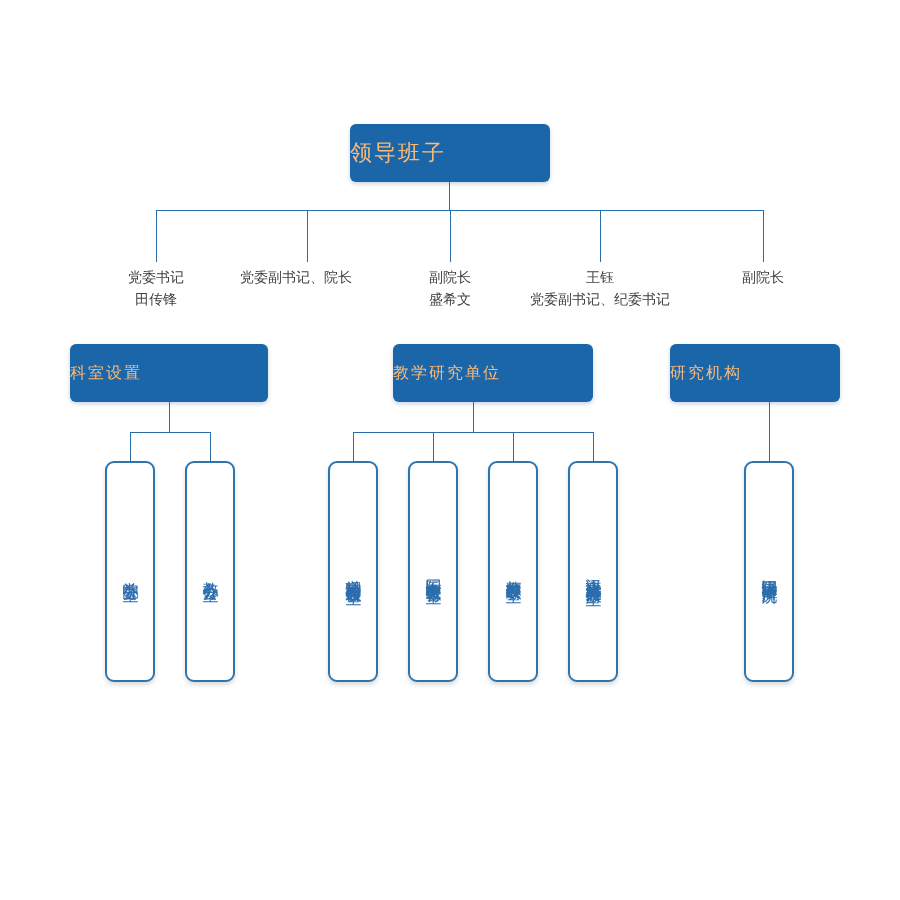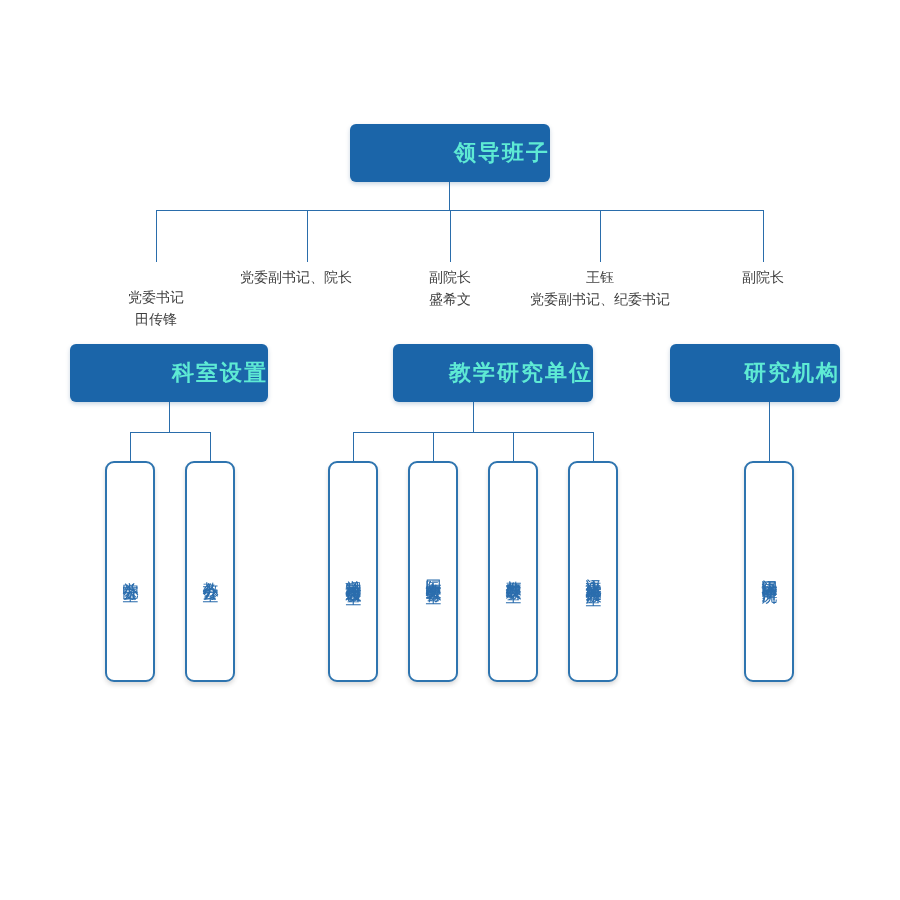--- a/index.html
+++ b/index.html
@@ -5,42 +5,42 @@
   html,body{margin:0;padding:0;}
   body{
     width:900px;height:900px;background:#ffffff;position:relative;
     font-family:"Liberation Sans","DejaVu Sans",sans-serif;
     overflow:hidden;
   }
   .canvas{position:absolute;left:0;top:0;width:900px;height:900px;}
 
   
   .node-filled{
-    position:absolute;background:var(--header-fill,#1b65a9);color:#5eead4;
-    border-radius:6px;display:flex;align-items:center;justify-content:flex-end;
-    font-weight:bold;letter-spacing:2px;
+    position:absolute;background:var(--header-fill,#1b65a9);color:#fdba74;
+    border-radius:6px;display:flex;align-items:center;justify-content:flex-start;
+    font-weight:normal;letter-spacing:2px;
     box-shadow:0 2px 4px rgba(40,90,140,0.25);
   }
   .root-node{left:350px;top:124px;width:200px;height:58px;font-size:22px;}
-  .section-node{top:344px;height:58px;font-size:22px;}
+  .section-node{top:344px;height:58px;font-size:16px;}
   .section-0{left:70px;width:198px;}
   .section-1{left:373px;width:200px;margin-left:20px;}
   .section-2{left:670px;width:170px;}
 
   
   .v-line,.h-line{position:absolute;background:var(--line,#2a6dab);}
   .v-line{width:1px;}
   .h-line{height:1px;}
 
   
   .leader-label{
     position:absolute;top:266px;width:220px;text-align:center;
     color:var(--label-text,#3f3f3f);font-size:14px;line-height:22px;
   }
-  .leader-0{left:46px;margin-top:20px;}
+  .leader-0{left:46px;}
   .leader-1{left:186px;}
   .leader-2{left:340px;}
   .leader-3{left:490px;}
   .leader-4{left:653px;}
 
   
   .v-box{
     position:absolute;top:461px;width:50px;height:221px;
     background:#ffffff;border:2px solid var(--box-border,#2e74af);
     border-radius:9px;box-sizing:border-box;

